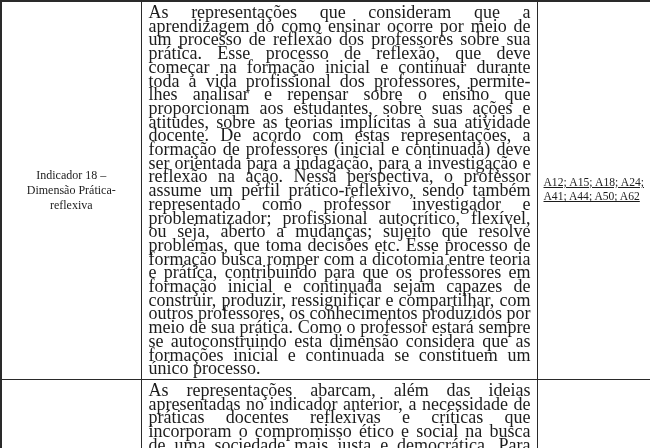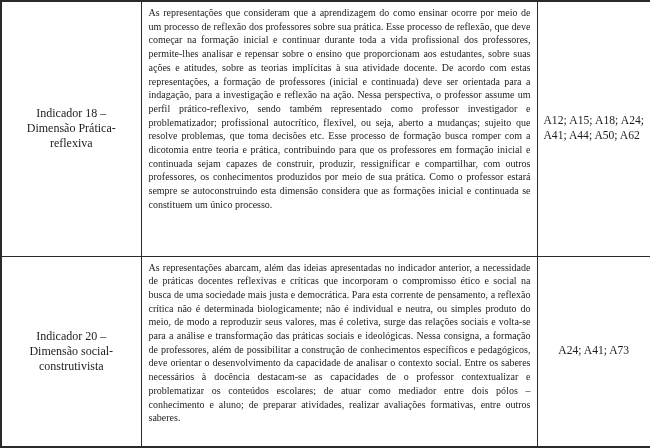--- a/index.html
+++ b/index.html
@@ -27,27 +27,28 @@
   .cell-indicator {
     text-align: center;
     padding: 0 10px;
     font-size: 12px;
     line-height: 15px;
   }
   .cell-desc {
     vertical-align: top;
     padding: 4px 6px 3px 7px;
     text-align: justify;
-    font-size: 10px;
+    font-size: 18px;
     line-height: 13.7px;
   }
   .cell-codes {
     padding: 0 6px;
     font-size: 11.6px;
     line-height: 14.5px;
+    text-decoration: underline;
   }
   .codes-justify { text-align: justify; }
   .codes-center  { text-align: center; }
 </style>
 </head>
 <body>
 
 <table class="indicator-table">
   <colgroup>
     <col style="width:140px">

